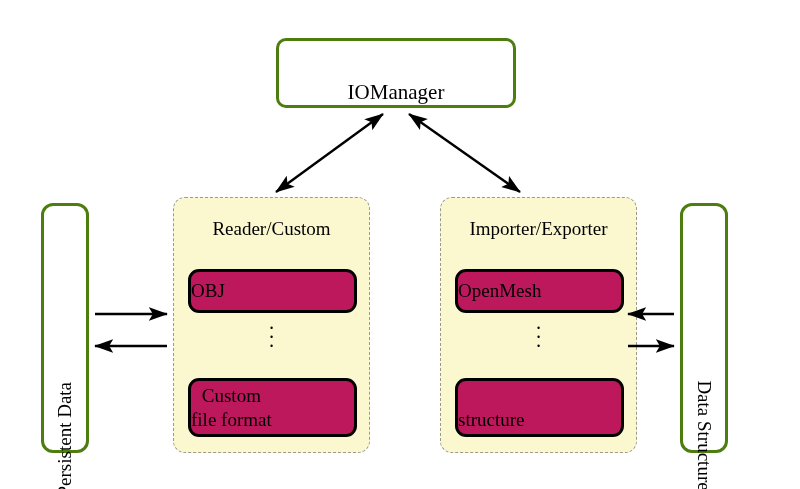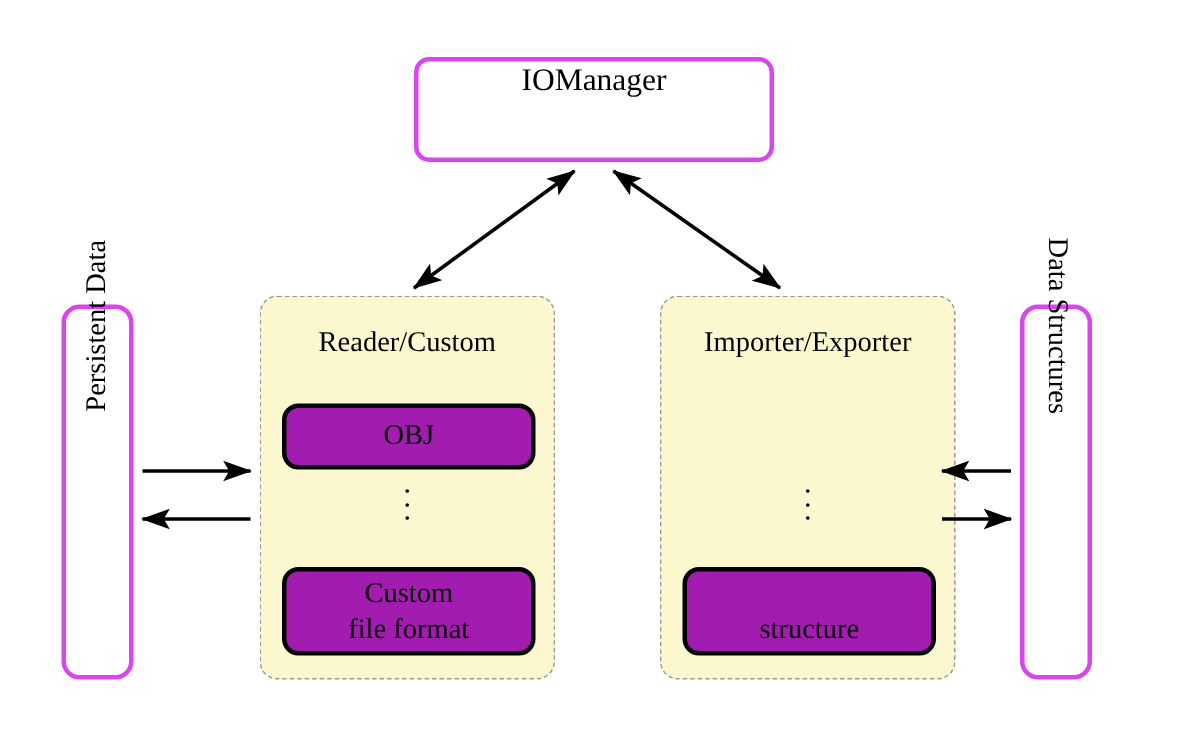--- a/index.html
+++ b/index.html
@@ -18,25 +18,25 @@
     position: relative;
     width: 800px;
     height: 489px;
     background: #ffffff;
   }
 
   
   .node {
     position: absolute;
     box-sizing: border-box;
-    border: 3px solid #d946ef;
+    border: 3px solid #4d7c0f;
     border-radius: 10px;
     background: #ffffff;
     display: flex;
-    align-items: flex-start;
+    align-items: flex-end;
     justify-content: center;
     text-align: center;
     line-height: 1.18;
   }
 
   
   #manager-node {
     left: 276px;
     top: 38px;
     width: 240px;
@@ -87,24 +87,24 @@
   }
 
   
   .inner-node {
     position: absolute;
     box-sizing: border-box;
     left: 14px;
     width: 169px;
     border: 3px solid #000000;
     border-radius: 11px;
-    background: #a21caf;
+    background: #be185d;
     display: flex;
     align-items: center;
-    justify-content: center;
+    justify-content: flex-start;
     text-align: center;
     font-size: 19px;
     line-height: 1.22;
   }
   .inner-node.top    { top: 71px;  height: 44px; }
   .inner-node.bottom { top: 180px; height: 59px; }
 
   
   .vdots {
     position: absolute;
@@ -170,20 +170,23 @@
         <span>Custom</span><br>
         <span>file format</span>
       </span>
     </div>
   </div>
 
   <div class="group" id="importer-exporter-group">
 
     <div class="group-title">Importer/Exporter</div>
 
+    <div class="inner-node top">
+      <span>OpenMesh</span>
+    </div>
 
     <div class="vdots">
       <span>·</span>
       <span>·</span>
       <span>·</span>
     </div>
 
     <div class="inner-node bottom">
       <span>
         <br>

